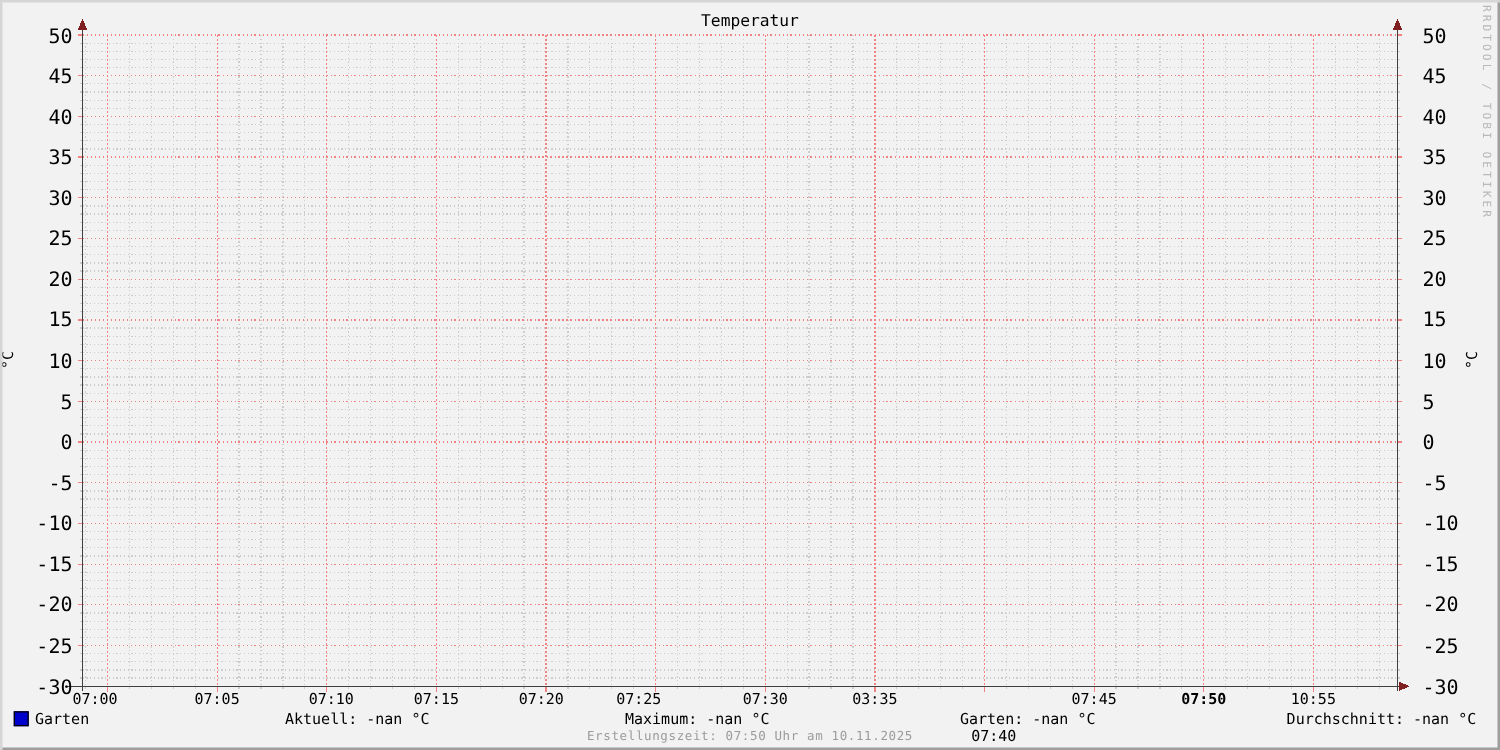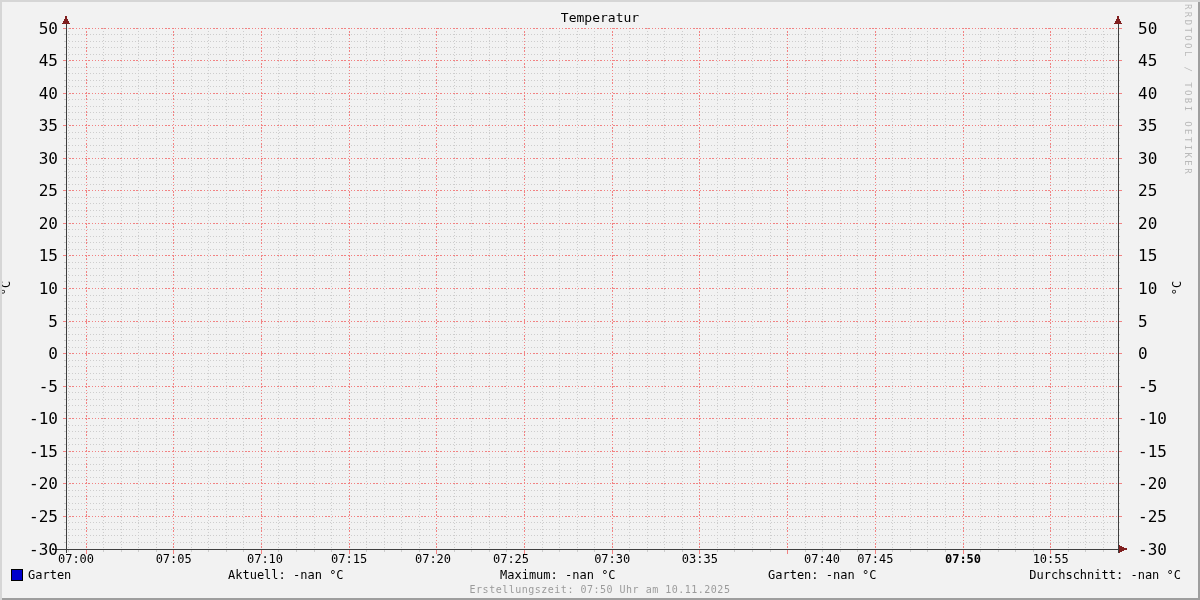--- a/index.html
+++ b/index.html
@@ -475,21 +475,21 @@
   </div>
 <div id="x-labels">
     <div class="xlab" style="left: 44px;">07:00</div>
     <div class="xlab" style="left: 141.7px;">07:05</div>
     <div class="xlab" style="left: 233px;">07:10</div>
     <div class="xlab" style="left: 317.1px; text-align: center;">07:15</div>
     <div class="xlab" style="left: 401px;">07:20</div>
     <div class="xlab" style="left: 479px;">07:25</div>
     <div class="xlab" style="left: 580.2px;">07:30</div>
     <div class="xlab" style="left: 667.9px;">03:35</div>
-    <div class="xlab" style="left: 790px;">07:40</div>
+    <div class="xlab" style="left: 763px; margin-top: 30px;">07:40</div>
     <div class="xlab" style="left: 843.3px;">07:45</div>
     <div class="xlab" style="left: 931px; font-weight: bold;">07:50</div>
     <div class="xlab" style="left: 1018.7px;">10:55</div>
   </div>
 
 <div class="unit-label unit-left">°C</div>
 <div class="unit-label unit-right">°C</div>
 
 <div class="watermark">RRDTOOL / TOBI OETIKER</div>
 

